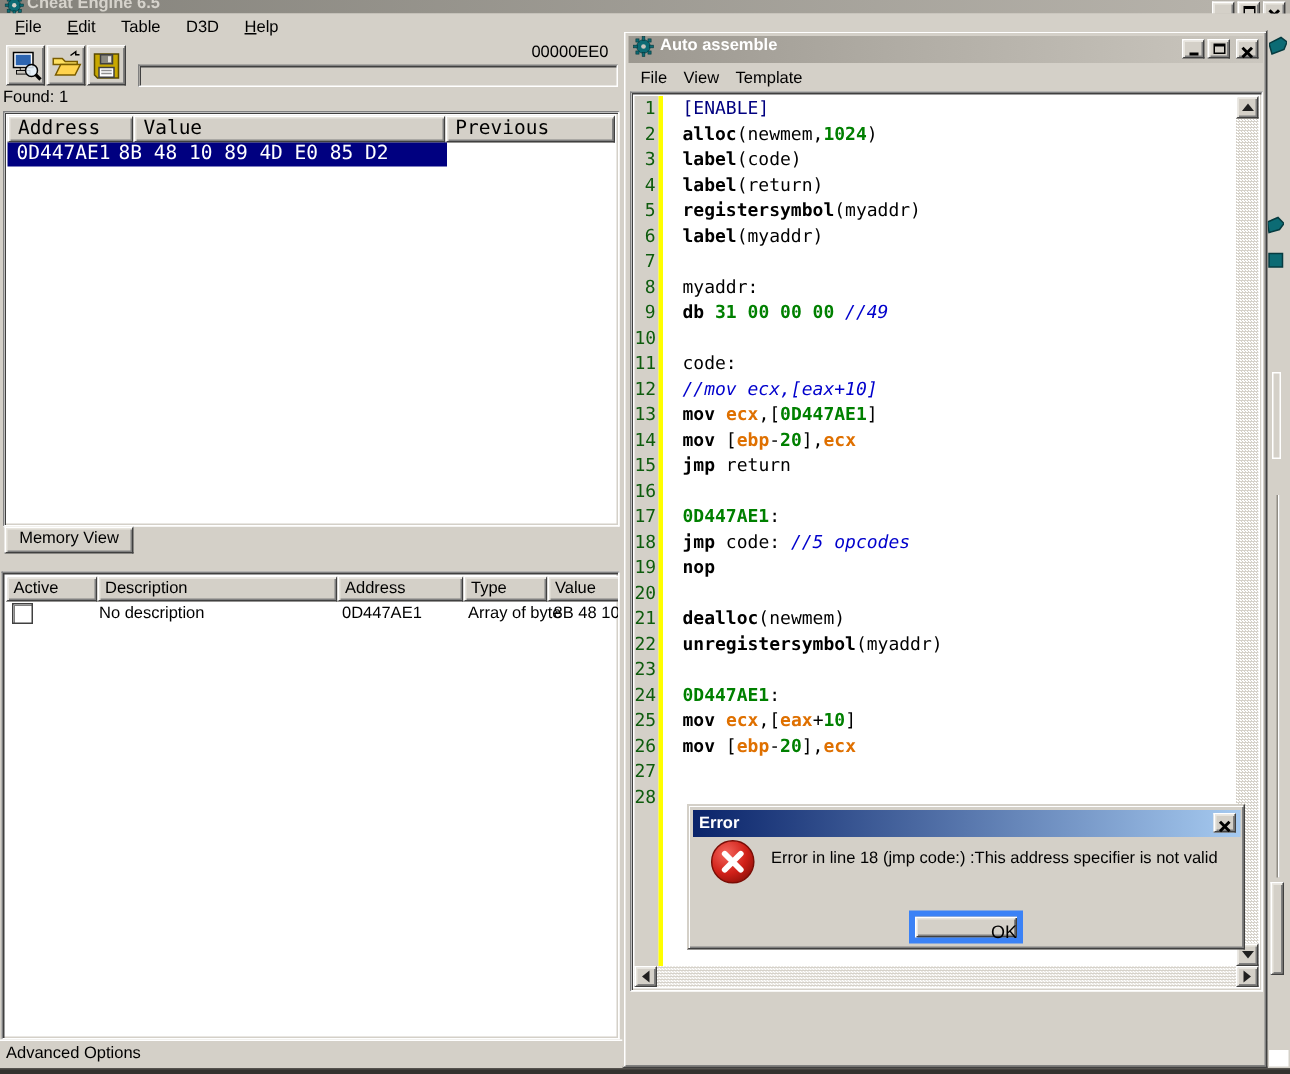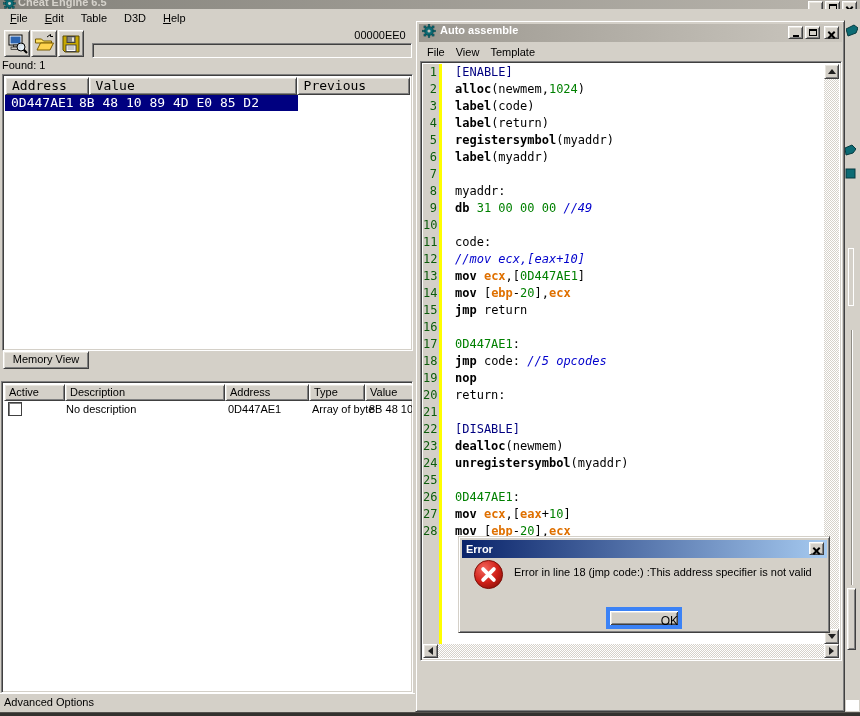--- a/index.html
+++ b/index.html
@@ -72,21 +72,21 @@
   .aa-menubar{position:absolute;left:3px;top:21px;width:423px;height:19px;display:flex;align-items:center;padding-left:5px;gap:5px;}
   .editor{position:absolute;left:4px;top:40px;width:422px;height:600px;background:#fff;}
   .gutter{position:absolute;left:2px;top:2px;width:16px;bottom:16px;background:#d4d0c8;
           font-family:"DejaVu Sans Mono",monospace;font-size:12px;color:#0e5c0e;text-align:right;}
   .gut-ln{height:17px;line-height:17px;padding-right:2px;}
   .yellow-strip{position:absolute;left:18px;top:2px;width:3px;bottom:16px;background:#ffff00;}
   .code-lines{position:absolute;left:21px;top:2px;right:17px;bottom:16px;overflow:hidden;
           font-family:"DejaVu Sans Mono",monospace;font-size:12px;}
   .code-ln{height:17px;line-height:17px;padding-left:13px;white-space:pre;}
   .cl-kw{font-weight:bold;color:#000;} .cl-reg{font-weight:bold;color:#df7000;}
-  .cl-num{color:#008000;} .cl-cmt{color:#0000cc;font-style:italic;} .cl-sec{color:#000080;} .cl-pl{color:#000;}
+  .cl-num{color:#008000;font-weight:bold;} .cl-cmt{color:#0000cc;font-style:italic;} .cl-sec{color:#000080;} .cl-pl{color:#000;}
   .sb-track{background:repeating-conic-gradient(#ffffff 0% 25%,#d6d2ca 0% 50%) 0 0/2px 2px;}
   .vscroll{position:absolute;right:2px;top:2px;width:15px;bottom:16px;}
   .hscroll{position:absolute;left:2px;right:2px;bottom:2px;height:14px;}
   .sb-btn{position:absolute;display:flex;align-items:center;justify-content:center;}
   .tri-up{width:0;height:0;border:4px solid transparent;border-bottom:5px solid #202020;margin-top:-4px;}
   .tri-dn{width:0;height:0;border:4px solid transparent;border-top:5px solid #202020;margin-bottom:-4px;}
   .tri-lf{width:0;height:0;border:4px solid transparent;border-right:5px solid #202020;margin-left:-4px;}
   .tri-rt{width:0;height:0;border:4px solid transparent;border-left:5px solid #202020;margin-right:-4px;}
   .btn{font-family:"Liberation Sans",sans-serif;font-size:11px;color:#000;cursor:default;}
   .execute-btn{position:absolute;left:170px;top:652px;width:93px;height:28px;text-align:center;line-height:25px;}
@@ -325,23 +325,21 @@
           <div class="code-ln"></div>
           <div class="code-ln"><span class="cl-pl">code:</span></div>
           <div class="code-ln"><span class="cl-cmt">//mov ecx,[eax+10]</span></div>
           <div class="code-ln"><span class="cl-kw">mov</span><span class="cl-pl"> </span><span class="cl-reg">ecx</span><span class="cl-pl">,[</span><span class="cl-num">0D447AE1</span><span class="cl-pl">]</span></div>
           <div class="code-ln"><span class="cl-kw">mov</span><span class="cl-pl"> [</span><span class="cl-reg">ebp</span><span class="cl-pl">-</span><span class="cl-num">20</span><span class="cl-pl">],</span><span class="cl-reg">ecx</span></div>
           <div class="code-ln"><span class="cl-kw">jmp</span><span class="cl-pl"> return</span></div>
           <div class="code-ln"></div>
           <div class="code-ln"><span class="cl-num">0D447AE1</span><span class="cl-pl">:</span></div>
           <div class="code-ln"><span class="cl-kw">jmp</span><span class="cl-pl"> code: </span><span class="cl-cmt">//5 opcodes</span></div>
           <div class="code-ln"><span class="cl-kw">nop</span></div>
-          <div class="code-ln"><span class="cl-pl">return:</span></div>
-          <div class="code-ln"></div>
-          <div class="code-ln"><span class="cl-sec">[DISABLE]</span></div>
+          <div class="code-ln"></div>
           <div class="code-ln"><span class="cl-kw">dealloc</span><span class="cl-pl">(newmem)</span></div>
           <div class="code-ln"><span class="cl-kw">unregistersymbol</span><span class="cl-pl">(myaddr)</span></div>
           <div class="code-ln"></div>
           <div class="code-ln"><span class="cl-num">0D447AE1</span><span class="cl-pl">:</span></div>
           <div class="code-ln"><span class="cl-kw">mov</span><span class="cl-pl"> </span><span class="cl-reg">ecx</span><span class="cl-pl">,[</span><span class="cl-reg">eax</span><span class="cl-pl">+</span><span class="cl-num">10</span><span class="cl-pl">]</span></div>
           <div class="code-ln"><span class="cl-kw">mov</span><span class="cl-pl"> [</span><span class="cl-reg">ebp</span><span class="cl-pl">-</span><span class="cl-num">20</span><span class="cl-pl">],</span><span class="cl-reg">ecx</span></div>
         </div>
 
       <div class="vscroll sb-track">
         <span class="sb-btn out" style="left:0;top:0;width:15px;height:15px;">

